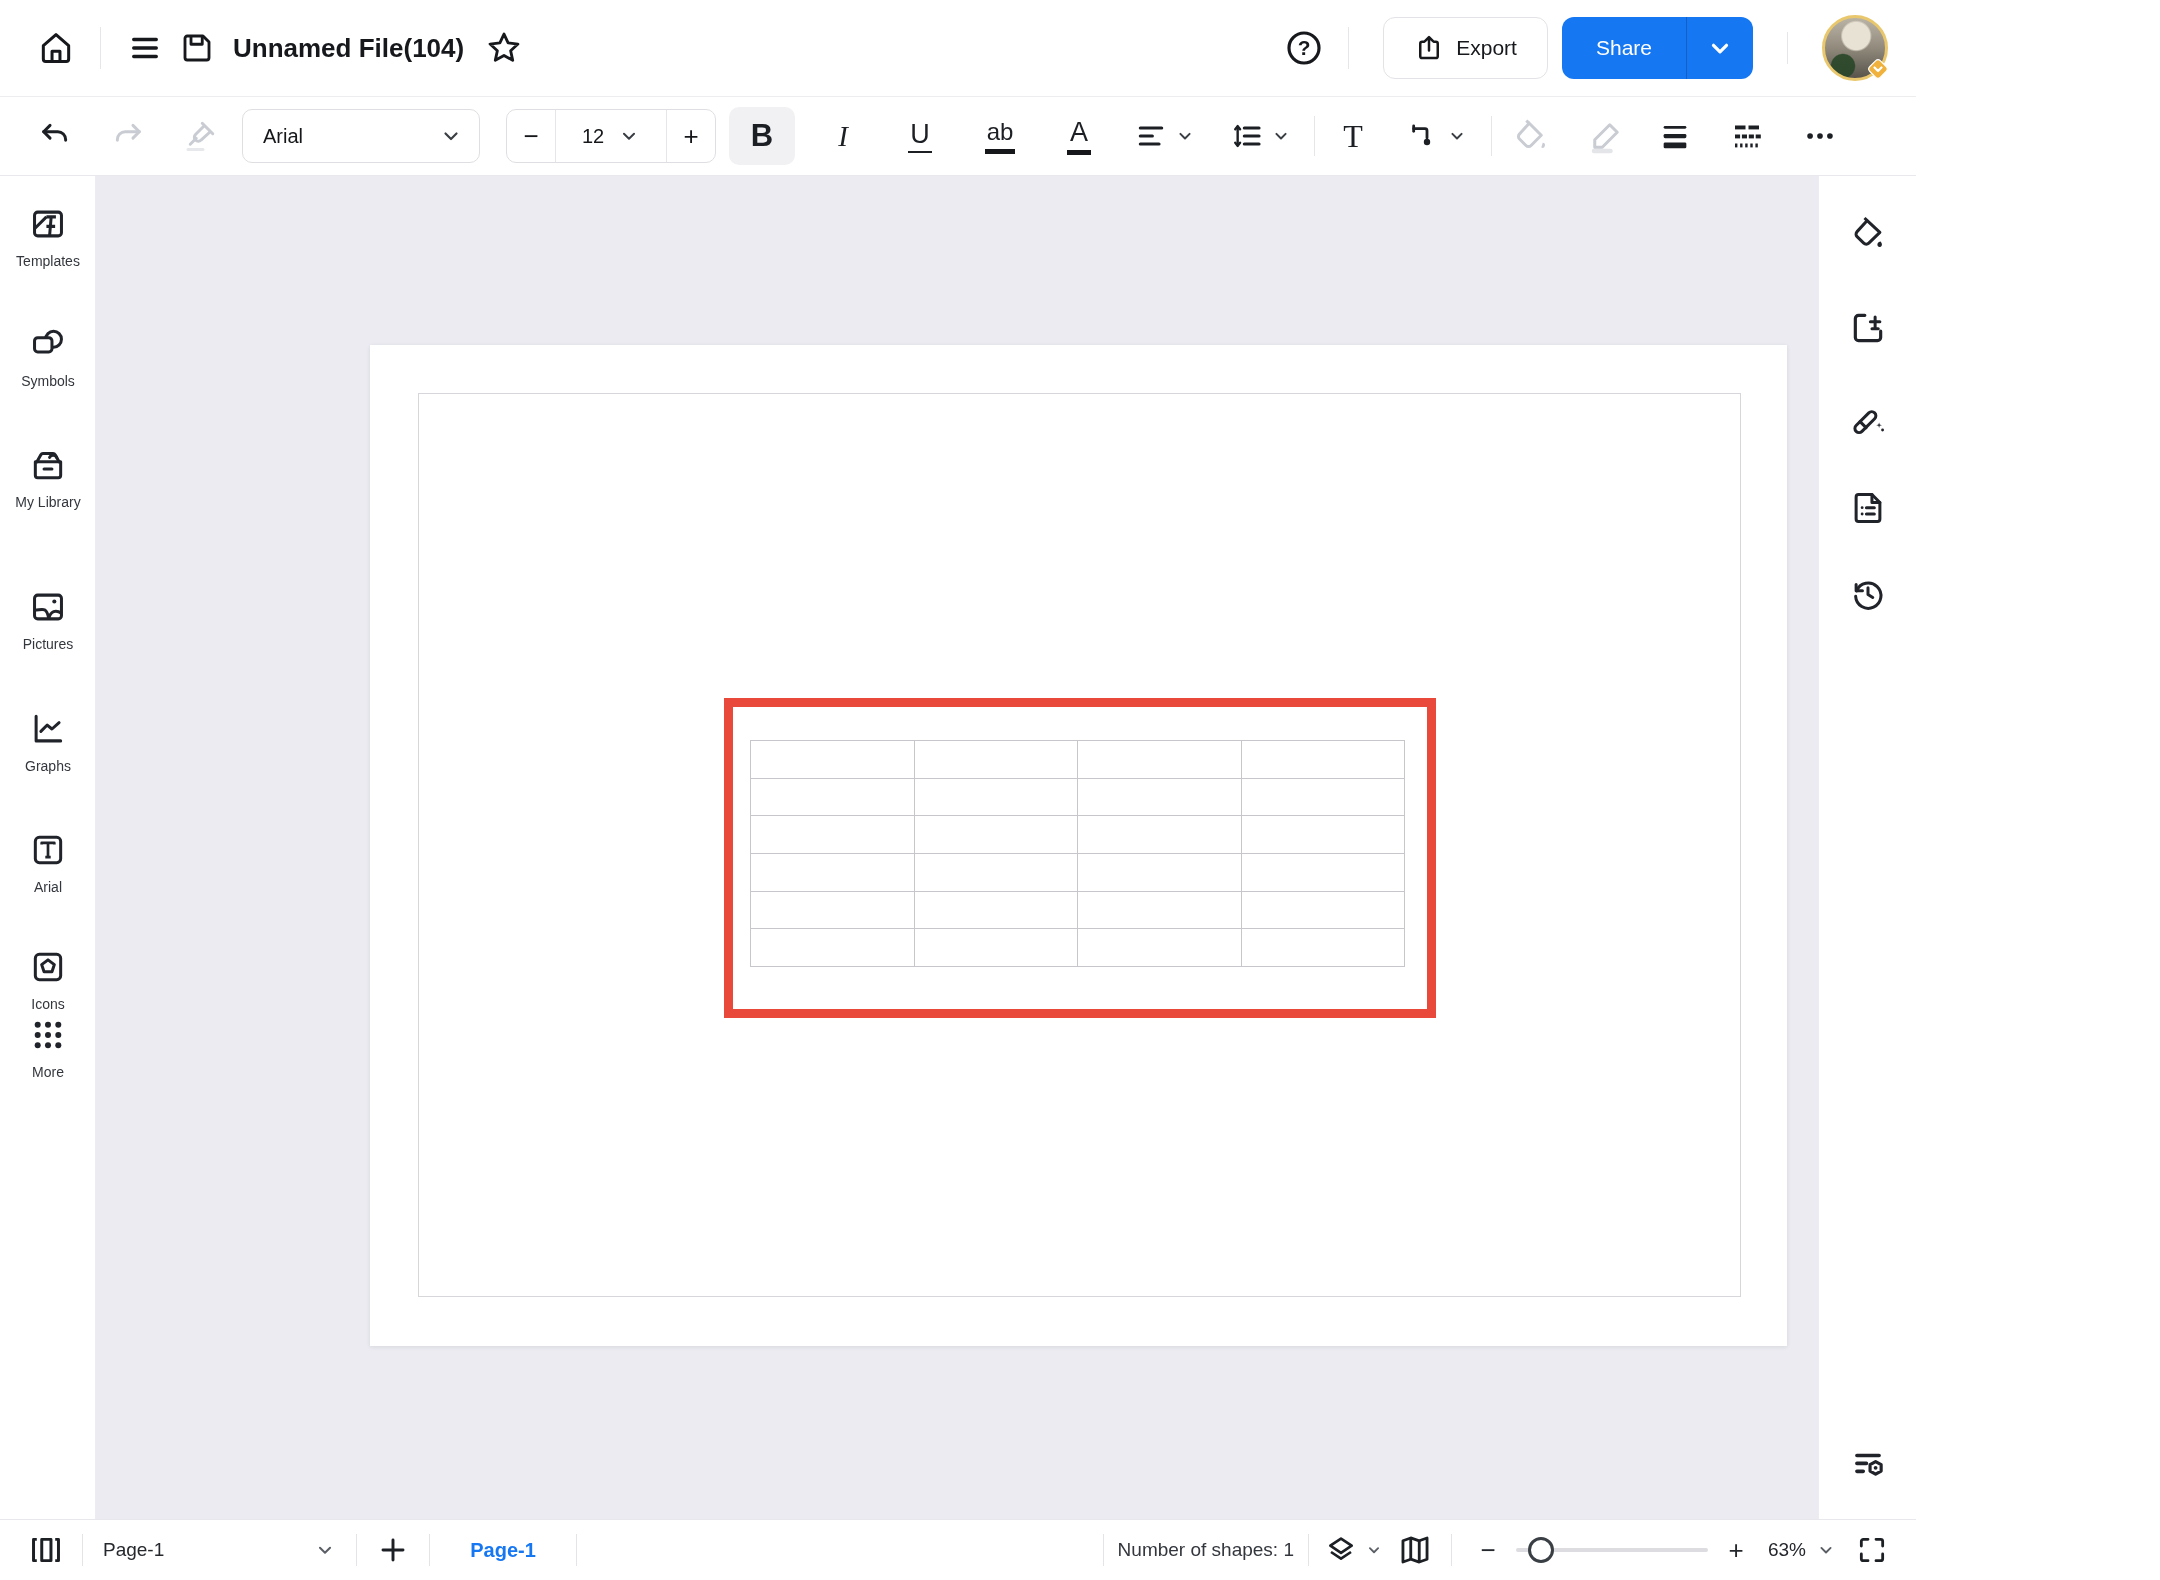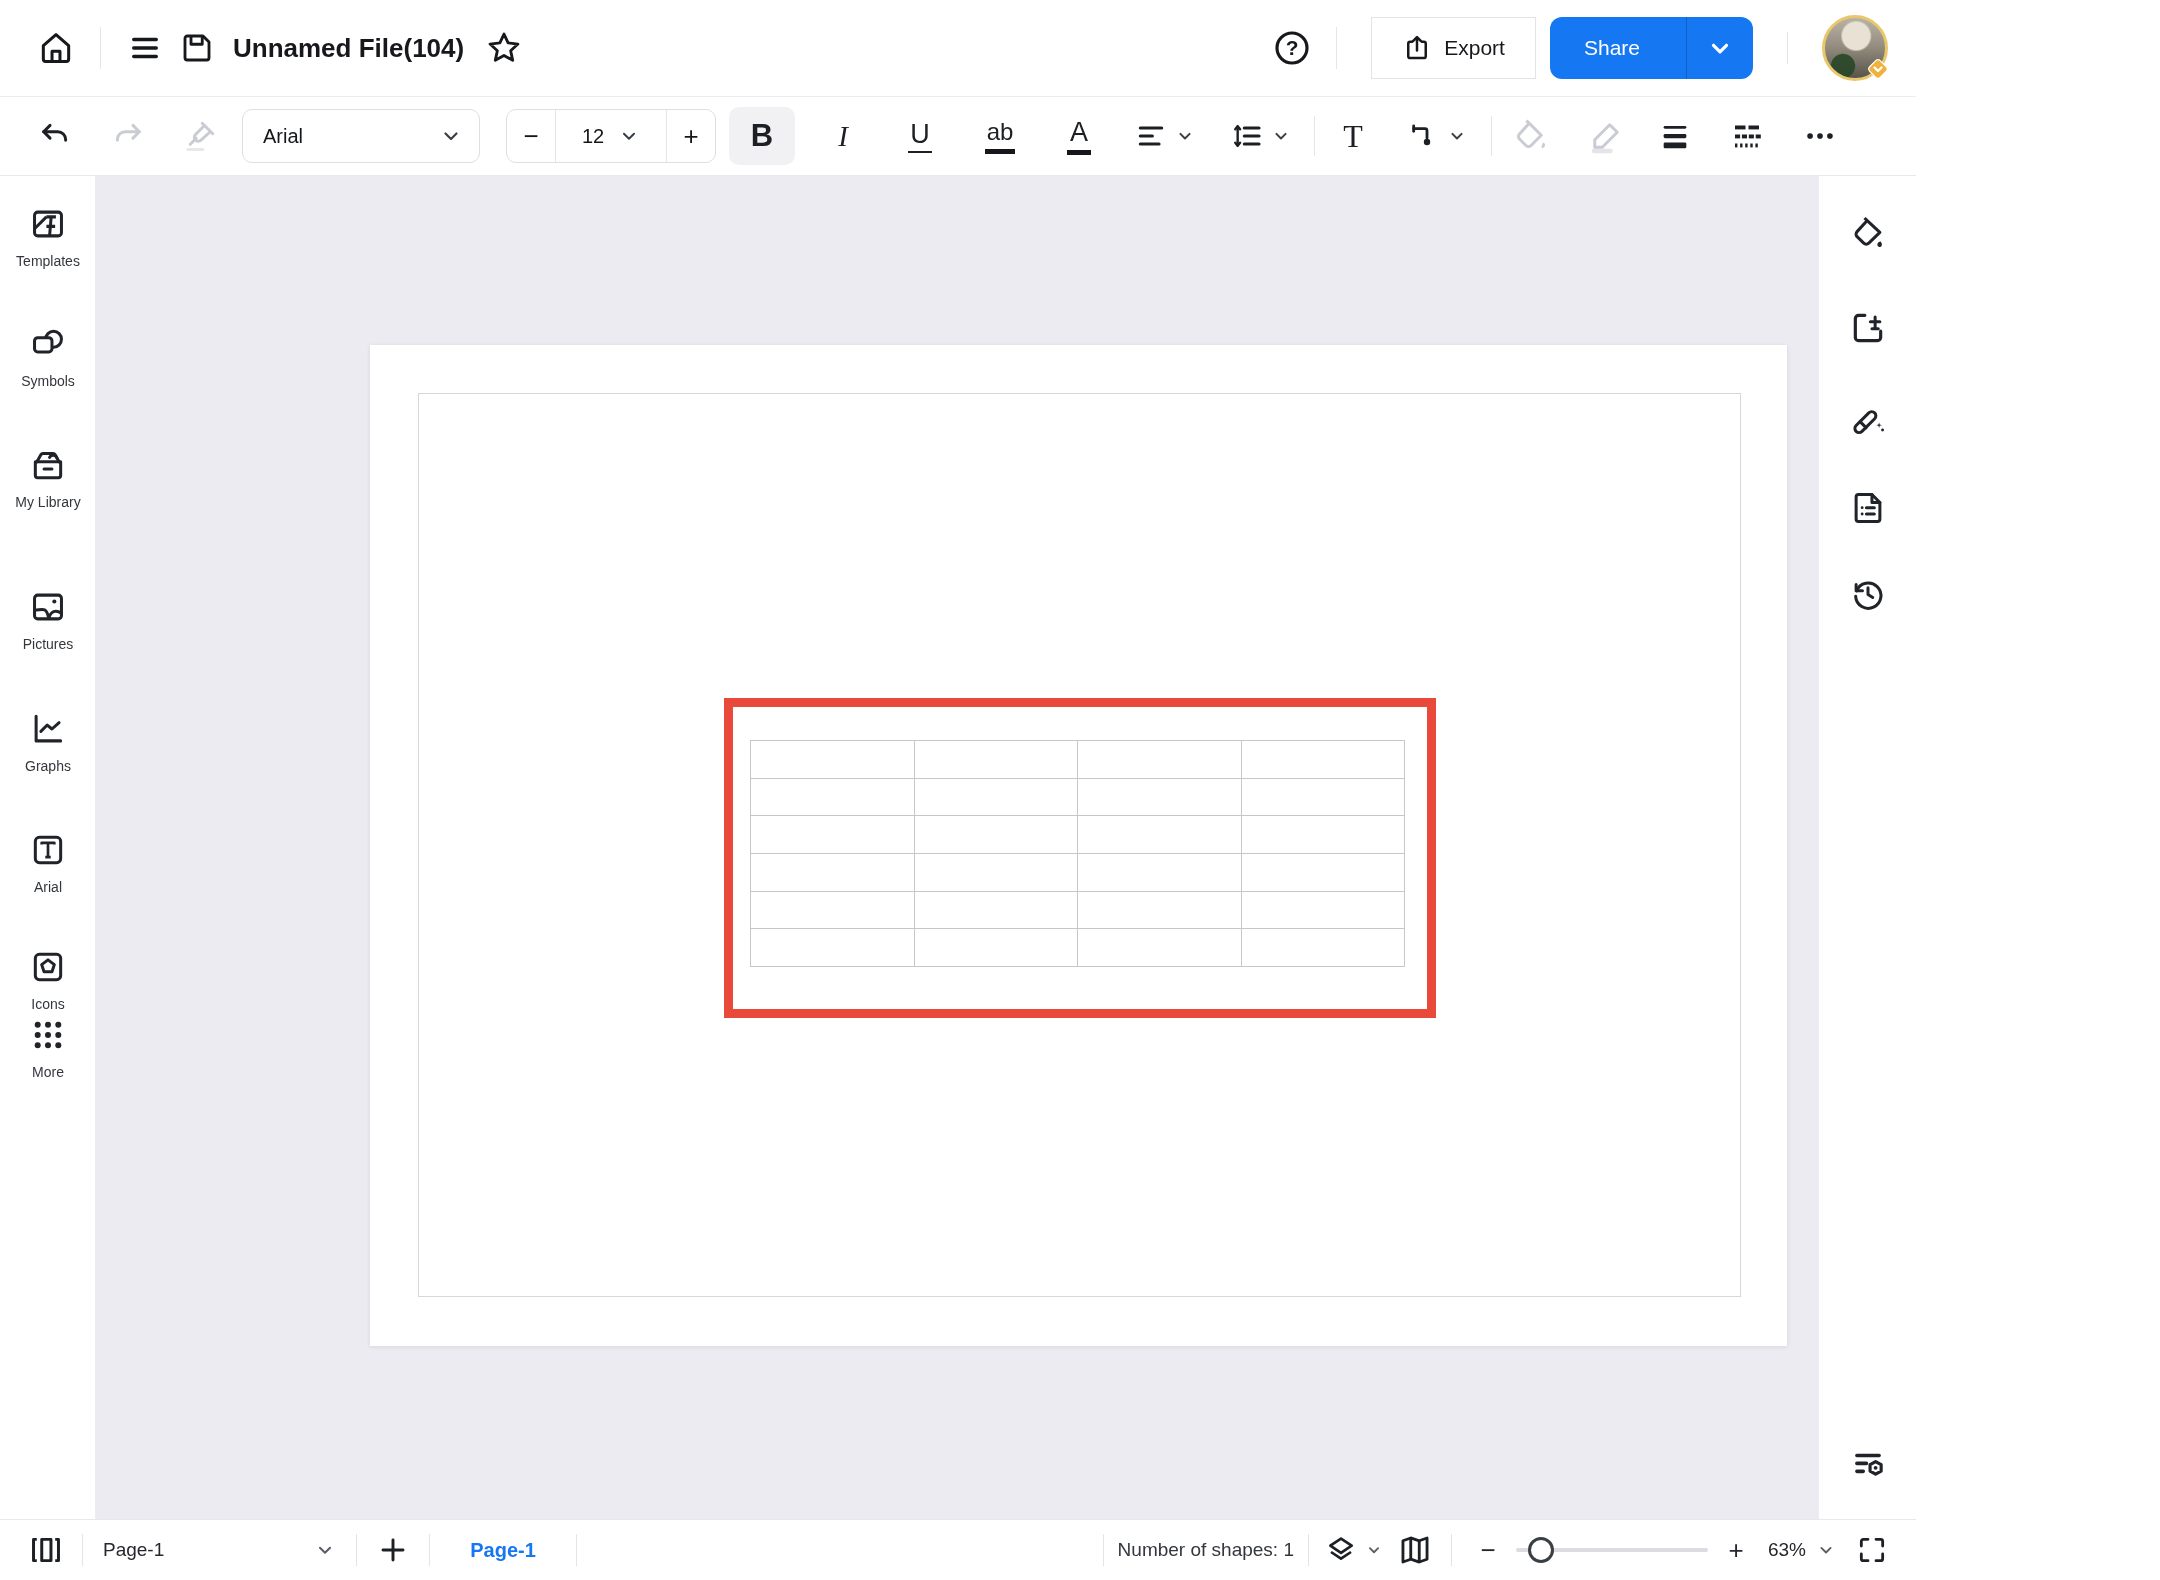--- a/index.html
+++ b/index.html
@@ -7,22 +7,22 @@
   body { font-family: "Liberation Sans", sans-serif; color:#1c1f24; background:#fff; overflow:hidden; }
   .app { width:1916px; height:1580px; display:flex; flex-direction:column; }
 
   
   .topbar { height:96px; display:flex; align-items:center; padding:0 28px 0 30px; background:#fff; flex:0 0 auto; }
   .topbar .grow { flex:1; }
   .icon-btn { display:flex; align-items:center; justify-content:center; width:52px; height:52px; border-radius:10px; background:transparent; border:none; cursor:pointer; color:#1c1f24; }
   .vsep { width:1px; height:42px; background:#e6e6ea; margin:0 18px; }
   .vsep.short { height:32px; }
   .doc-title { font-size:26px; font-weight:700; color:#16181c; margin:0 14px 0 10px; white-space:nowrap; }
-  .export-btn { display:flex; align-items:center; gap:12px; height:62px; padding:0 30px; border:1.5px solid #e3e3e7; border-radius:0; background:#fff; font-size:21px; color:#16181c; cursor:pointer; margin:0 14px 0 16px; }
-  .share-btn { display:flex; align-items:stretch; height:62px; border-radius:12px; overflow:hidden; background:#1677f2; color:#fff; cursor:pointer; margin-right:16px;gap:12px; }
+  .export-btn { display:flex; align-items:center; gap:12px; height:62px; padding:0 30px; border:1.5px solid #e3e3e7; border-radius:12px; background:#fff; font-size:21px; color:#16181c; cursor:pointer; margin:0 14px 0 16px; }
+  .share-btn { display:flex; align-items:stretch; height:62px; border-radius:12px; overflow:hidden; background:#1677f2; color:#fff; cursor:pointer; margin-right:16px; }
   .share-main { display:flex; align-items:center; padding:0 34px; font-size:21px; }
   .share-arrow { display:flex; align-items:center; padding:0 20px; border-left:1px solid rgba(0,0,0,.18); }
   .avatar-wrap { position:relative; width:66px; height:66px; margin-left:16px; flex:0 0 auto; }
   .avatar { width:66px; height:66px; border-radius:50%; border:3px solid #e9c76d;
     background:
       radial-gradient(circle at 30% 80%, rgba(40,70,40,.9) 0 18%, transparent 20%),
       radial-gradient(circle at 52% 30%, #e8e2d4 0 26%, transparent 30%),
       linear-gradient(180deg,#b9b3a6 0%,#968f81 45%,#58544b 100%); }
   .avatar-badge { position:absolute; right:-2px; bottom:0; width:24px; height:24px; }
 

